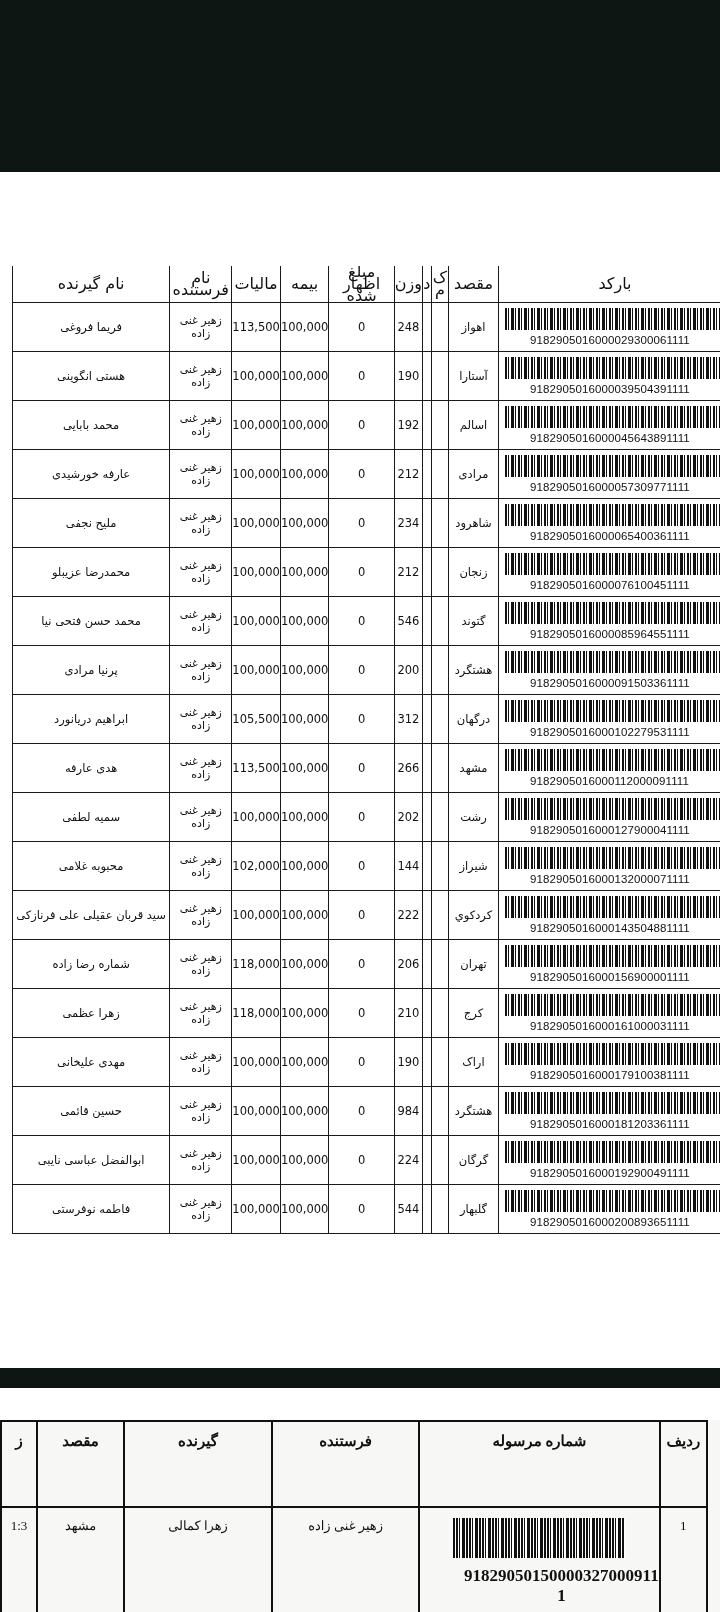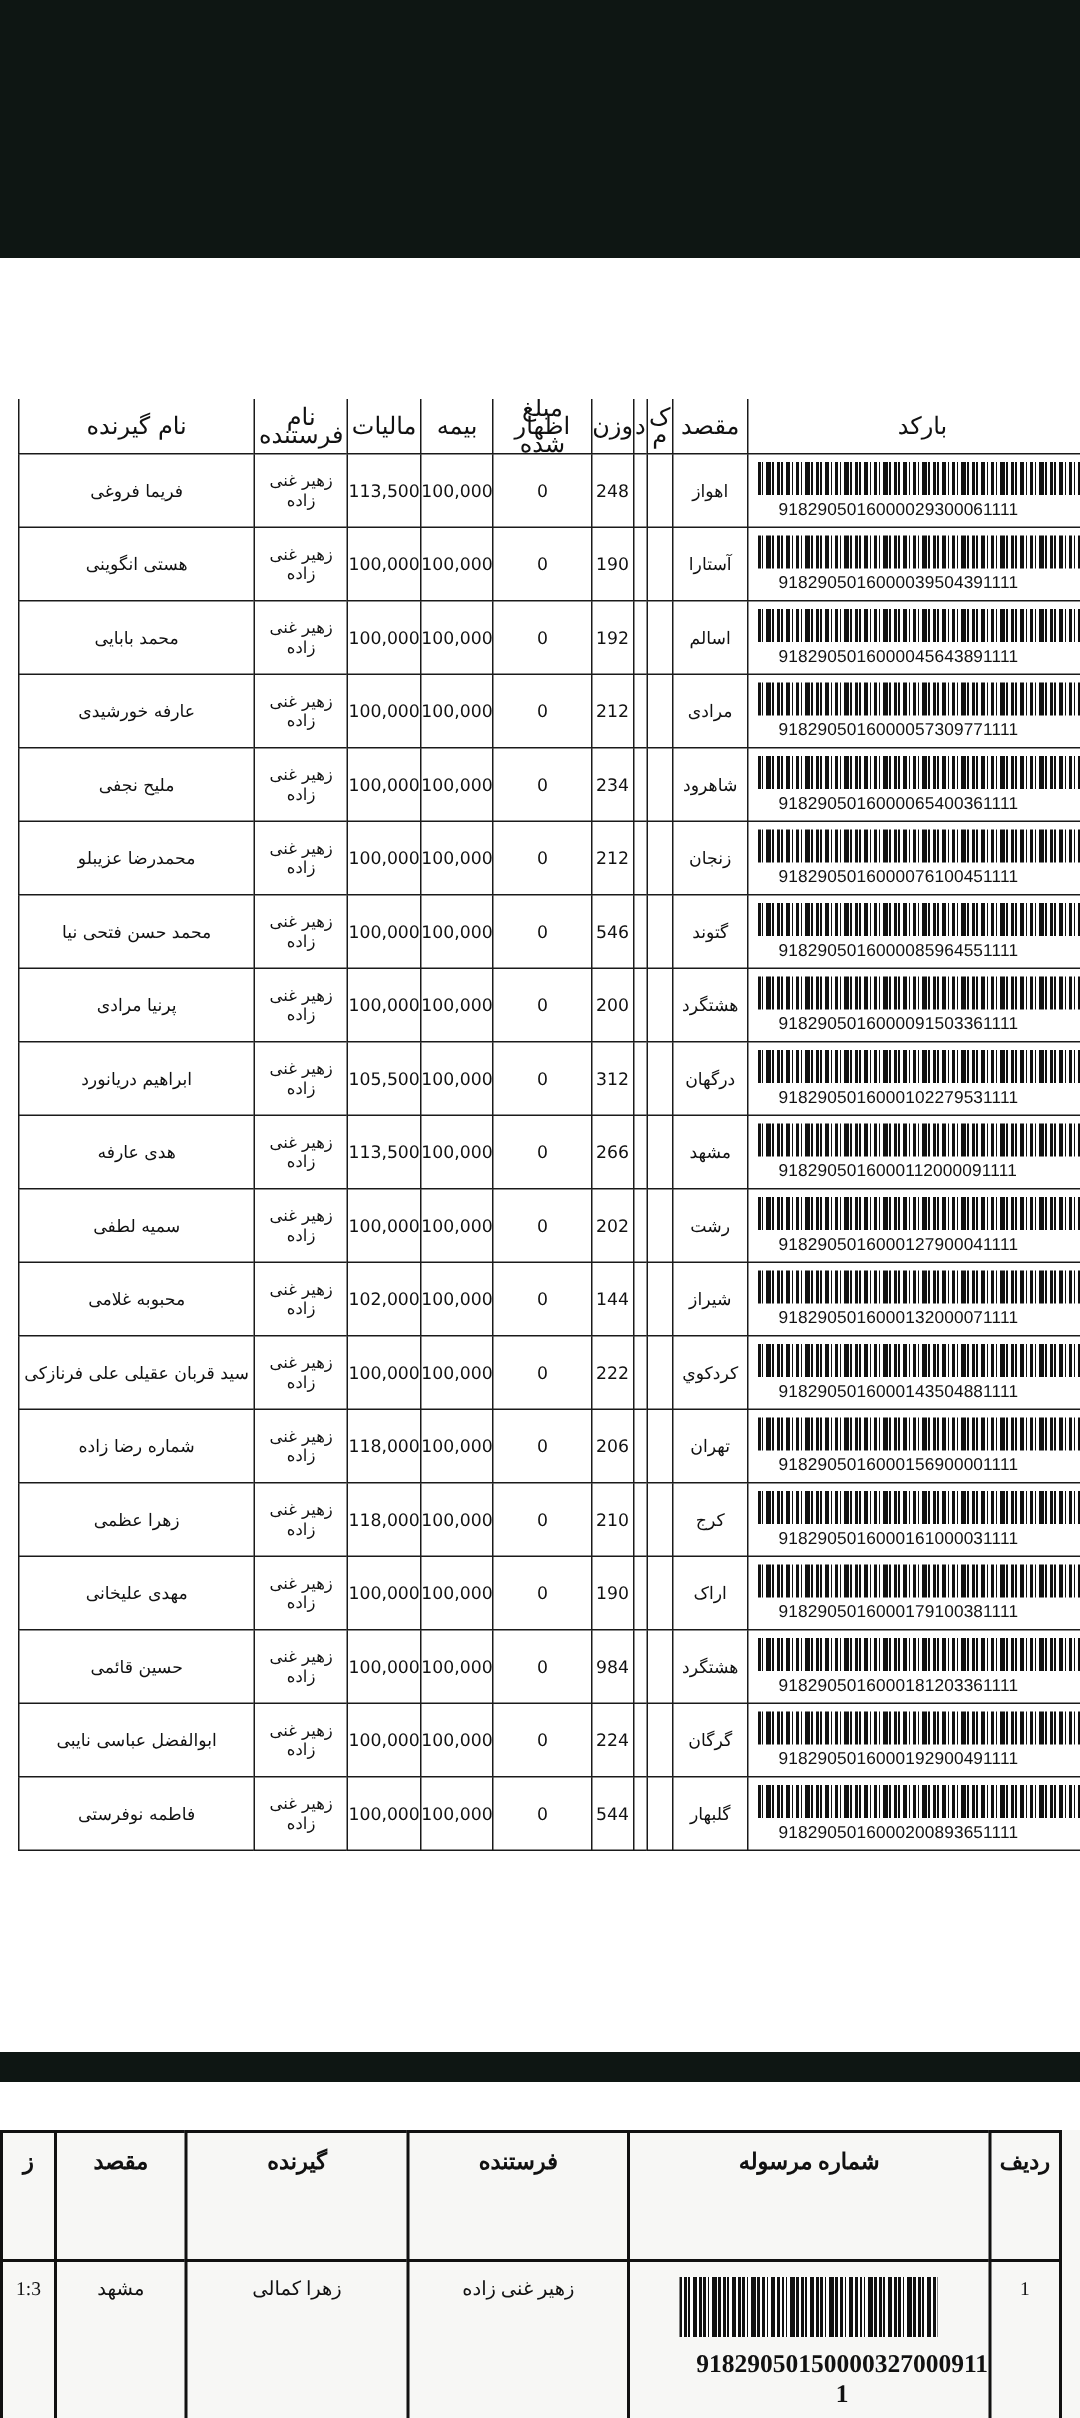--- a/index.html
+++ b/index.html
@@ -22,21 +22,21 @@
   .c-weight { width: 24px; }
   .c-declared { width: 76px; }
   .c-ins { width: 48px; }
   .c-tax { width: 48px; }
   .c-sender { width: 64px; }
   .c-recipient { width: 200px; }
   .sender-txt { font-size: 11px; line-height: 13px; display: inline-block; width: 50px; }
   .bc-wrap { display: flex; flex-direction: column; align-items: flex-start; padding-right: 6px; direction: ltr; }
   .bars { height: 22px; width: 220px; margin-left: 6px;
     background: repeating-linear-gradient(90deg,#111 0 2px,#fff 2px 3px,#111 3px 4px,#fff 4px 6px,#111 6px 9px,#fff 9px 10px,#111 10px 11px,#fff 11px 13px); }
-  .bc-num { font-size: 11.5px; margin-top: 4px; margin-left: 20px; letter-spacing: 0.1px; font-family: "Liberation Sans", sans-serif; }
+  .bc-num { font-size: 11.5px; margin-top: 4px; margin-left: 31px; letter-spacing: 0.1px; font-family: "Liberation Sans", sans-serif; }
   .recipient-txt { font-size: 12px; }
 
   
   #doc2 { position: absolute; left: 0; top: 1420px; width: 720px; height: 192px; background: #f7f7f5; overflow: hidden; }
   table.t2 { border-collapse: collapse; direction: rtl; position: absolute; right: 12px; top: 0; table-layout: fixed; font-family: "Liberation Serif", serif; }
   table.t2 td, table.t2 th { border: 2px solid #111; padding: 0; vertical-align: top; text-align: center; }
   table.t2 th { height: 74px; font-size: 15px; font-weight: bold; padding-top: 10px; }
   table.t2 td { height: 96px; font-size: 13px; padding-top: 10px; }
   .d-row { width: 50px; }
   .d-num { width: 198px; }

